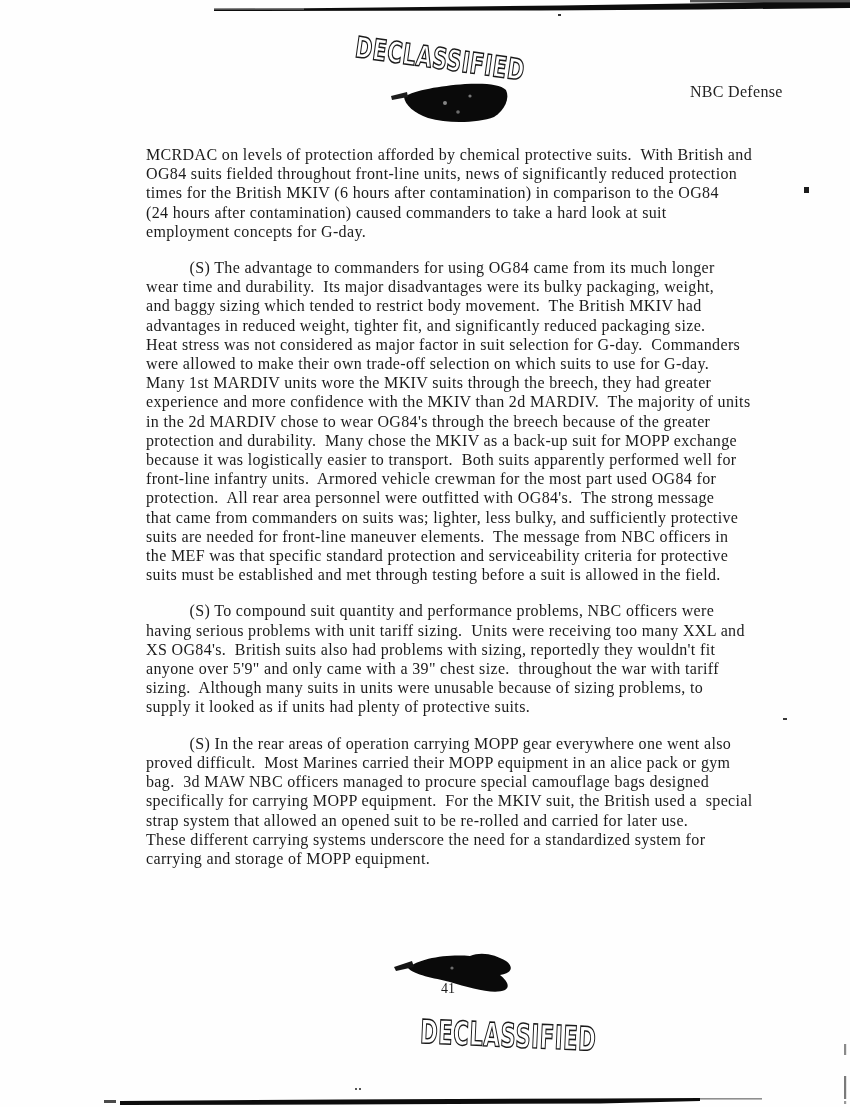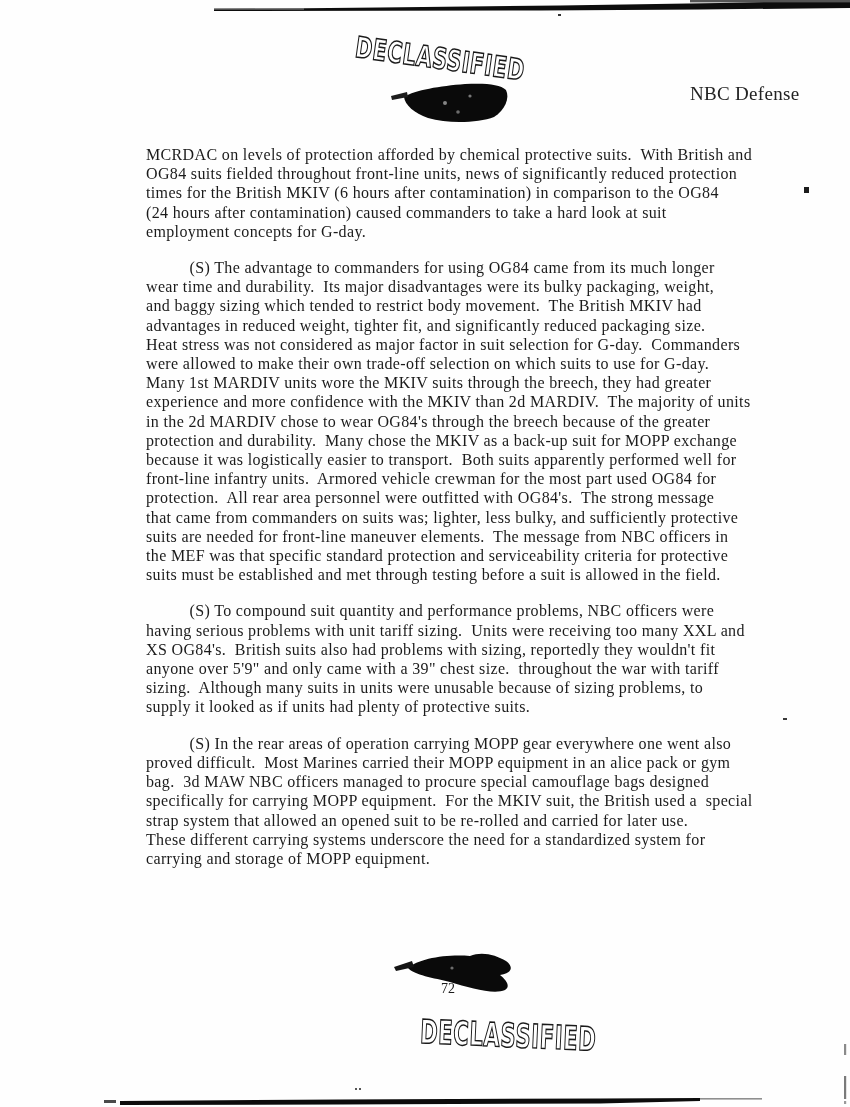--- a/index.html
+++ b/index.html
@@ -35,21 +35,21 @@
   }
   .stamp-bottom {
     left: 421px; top: 1012px;
     font-size: 33px;
     transform: rotate(2.5deg) scaleX(0.64);
     transform-origin: left top;
   }
   .header-note {
     position: absolute;
     left: 690px; top: 83px;
-    font-size: 19px;
+    font-size: 16px;
     color: #232323;
     letter-spacing: 0.3px;
   }
   .body-text {
     position: absolute;
     left: 146px; top: 145px;
     width: 700px;
     font-size: 16px;
     line-height: 19.2px;
     letter-spacing: 0.35px;
@@ -133,21 +133,21 @@
 supply it looked as if units had plenty of protective suits.</p>
     <p>          (S) In the rear areas of operation carrying MOPP gear everywhere one went also
 proved difficult.  Most Marines carried their MOPP equipment in an alice pack or gym
 bag.  3d MAW NBC officers managed to procure special camouflage bags designed
 specifically for carrying MOPP equipment.  For the MKIV suit, the British used a  special
 strap system that allowed an opened suit to be re-rolled and carried for later use.
 These different carrying systems underscore the need for a standardized system for
 carrying and storage of MOPP equipment.</p>
   </div>
 
-  <div class="page-number">72</div>
+  <div class="page-number">41</div>
 
   <div class="speck" style="left:804px; top:187px; width:5px; height:6px;"></div>
   <div class="speck" style="left:783px; top:718px; width:4px; height:2px; background:#3a3a3a;"></div>
   <div class="speck" style="left:355px; top:1088px; width:2px; height:2px; background:#555;"></div>
   <div class="speck" style="left:359px; top:1088px; width:2px; height:2px; background:#555;"></div>
   <div class="speck" style="left:558px; top:14px; width:3px; height:2px; background:#333;"></div>
 
 </div>
 
 </body></html>

